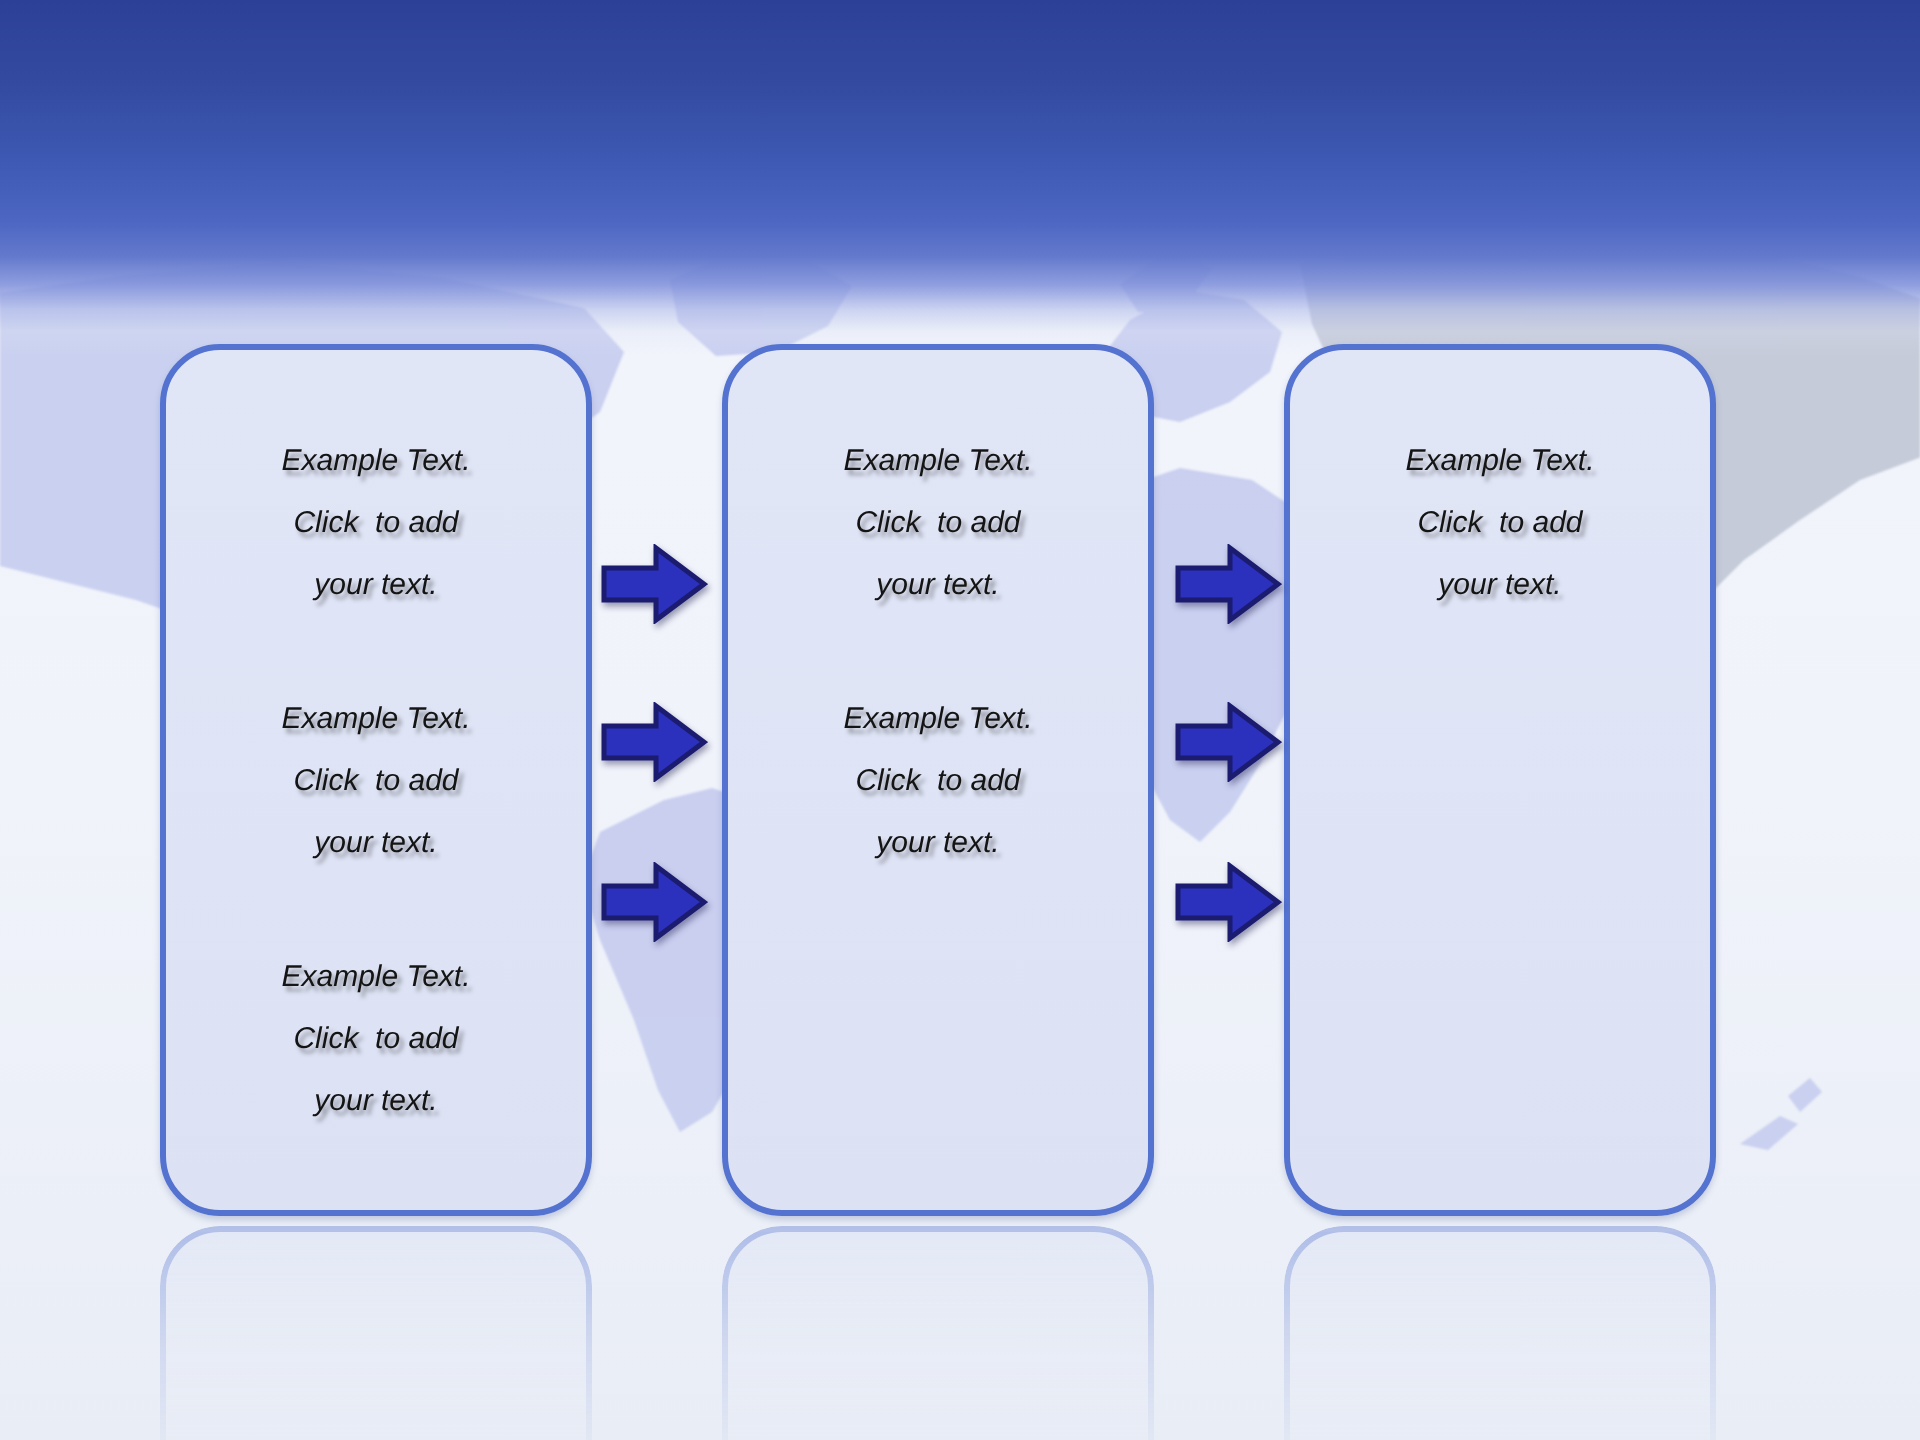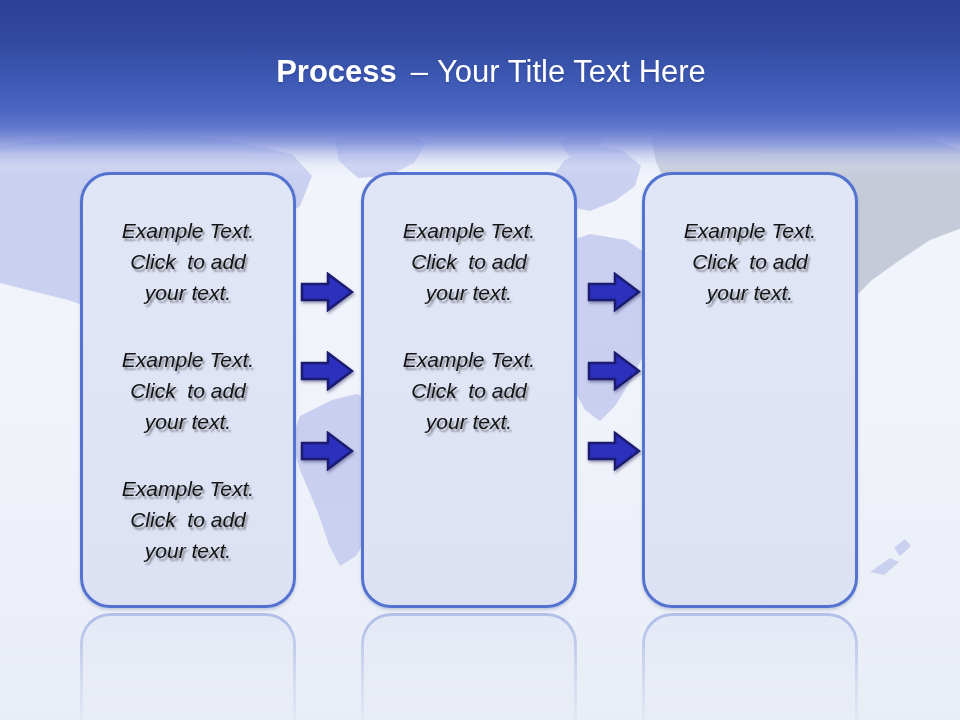--- a/index.html
+++ b/index.html
@@ -31,21 +31,21 @@
   .pbox{
     position:absolute;top:172px;width:216px;height:436px;z-index:4;
     background:linear-gradient(180deg,#e1e6f7 0%,#dce2f4 100%);
     border:3px solid #5472cf;border-radius:30px;
     box-shadow:0 2px 3px rgba(70,90,150,.25);
     display:flex;flex-direction:column;align-items:center;
     padding:40px 8px 0;row-gap:36px;
   }
   .pbox.b1{left:80px;} .pbox.b2{left:361px;} .pbox.b3{left:642px;}
   .box-text{
-    font-style:italic;font-size:21px;line-height:31px;color:#141414;
+    font-style:italic;font-size:15px;line-height:31px;color:#141414;
     text-align:center;white-space:pre-wrap;
     text-shadow:2px 2.5px 2px rgba(85,85,92,.6);
   }
   
   .refl{
     position:absolute;top:613px;width:216px;height:150px;z-index:2;
     border:3px solid rgba(84,114,207,.5);border-radius:30px;
     background:linear-gradient(180deg,rgba(219,226,245,.65),rgba(236,240,250,.1));
     -webkit-mask-image:linear-gradient(180deg,rgba(0,0,0,.75) 0%,rgba(0,0,0,.3) 42%,rgba(0,0,0,.08) 72%,transparent 100%);
             mask-image:linear-gradient(180deg,rgba(0,0,0,.75) 0%,rgba(0,0,0,.3) 42%,rgba(0,0,0,.08) 72%,transparent 100%);
@@ -76,23 +76,20 @@
       <path d="M870,572 L890,558 L899,562 L884,575 Z M894,548 L905,539 L911,546 L900,556 Z"></path>
     </g>
     <g fill="#bfc5d4" opacity="0.88">
       <path d="M650,132 L722,120 L802,117 L872,124 L932,139 L962,150 L962,228 L930,240 L900,260 L872,280 L852,300 L836,288 L820,262 L800,250 L770,240 L740,232 L712,222 L688,208 L668,188 L656,162 Z"></path>
       <path d="M838,248 L858,256 L866,280 L852,296 L840,278 Z"></path>
     </g>
   </svg>
 
   <div class="header-band"></div>
 
-  <div class="title">
-    <span class="kw">Process</span><span class="dash">–</span><span class="rest">Your Title Text Here</span>
-  </div>
 
   <div class="refl r1"></div>
   <div class="refl r2"></div>
   <div class="refl r3"></div>
 
   <div class="pbox b1">
     <div class="box-text">Example Text.
 Click  to add
 your text.</div>
     <div class="box-text">Example Text.

